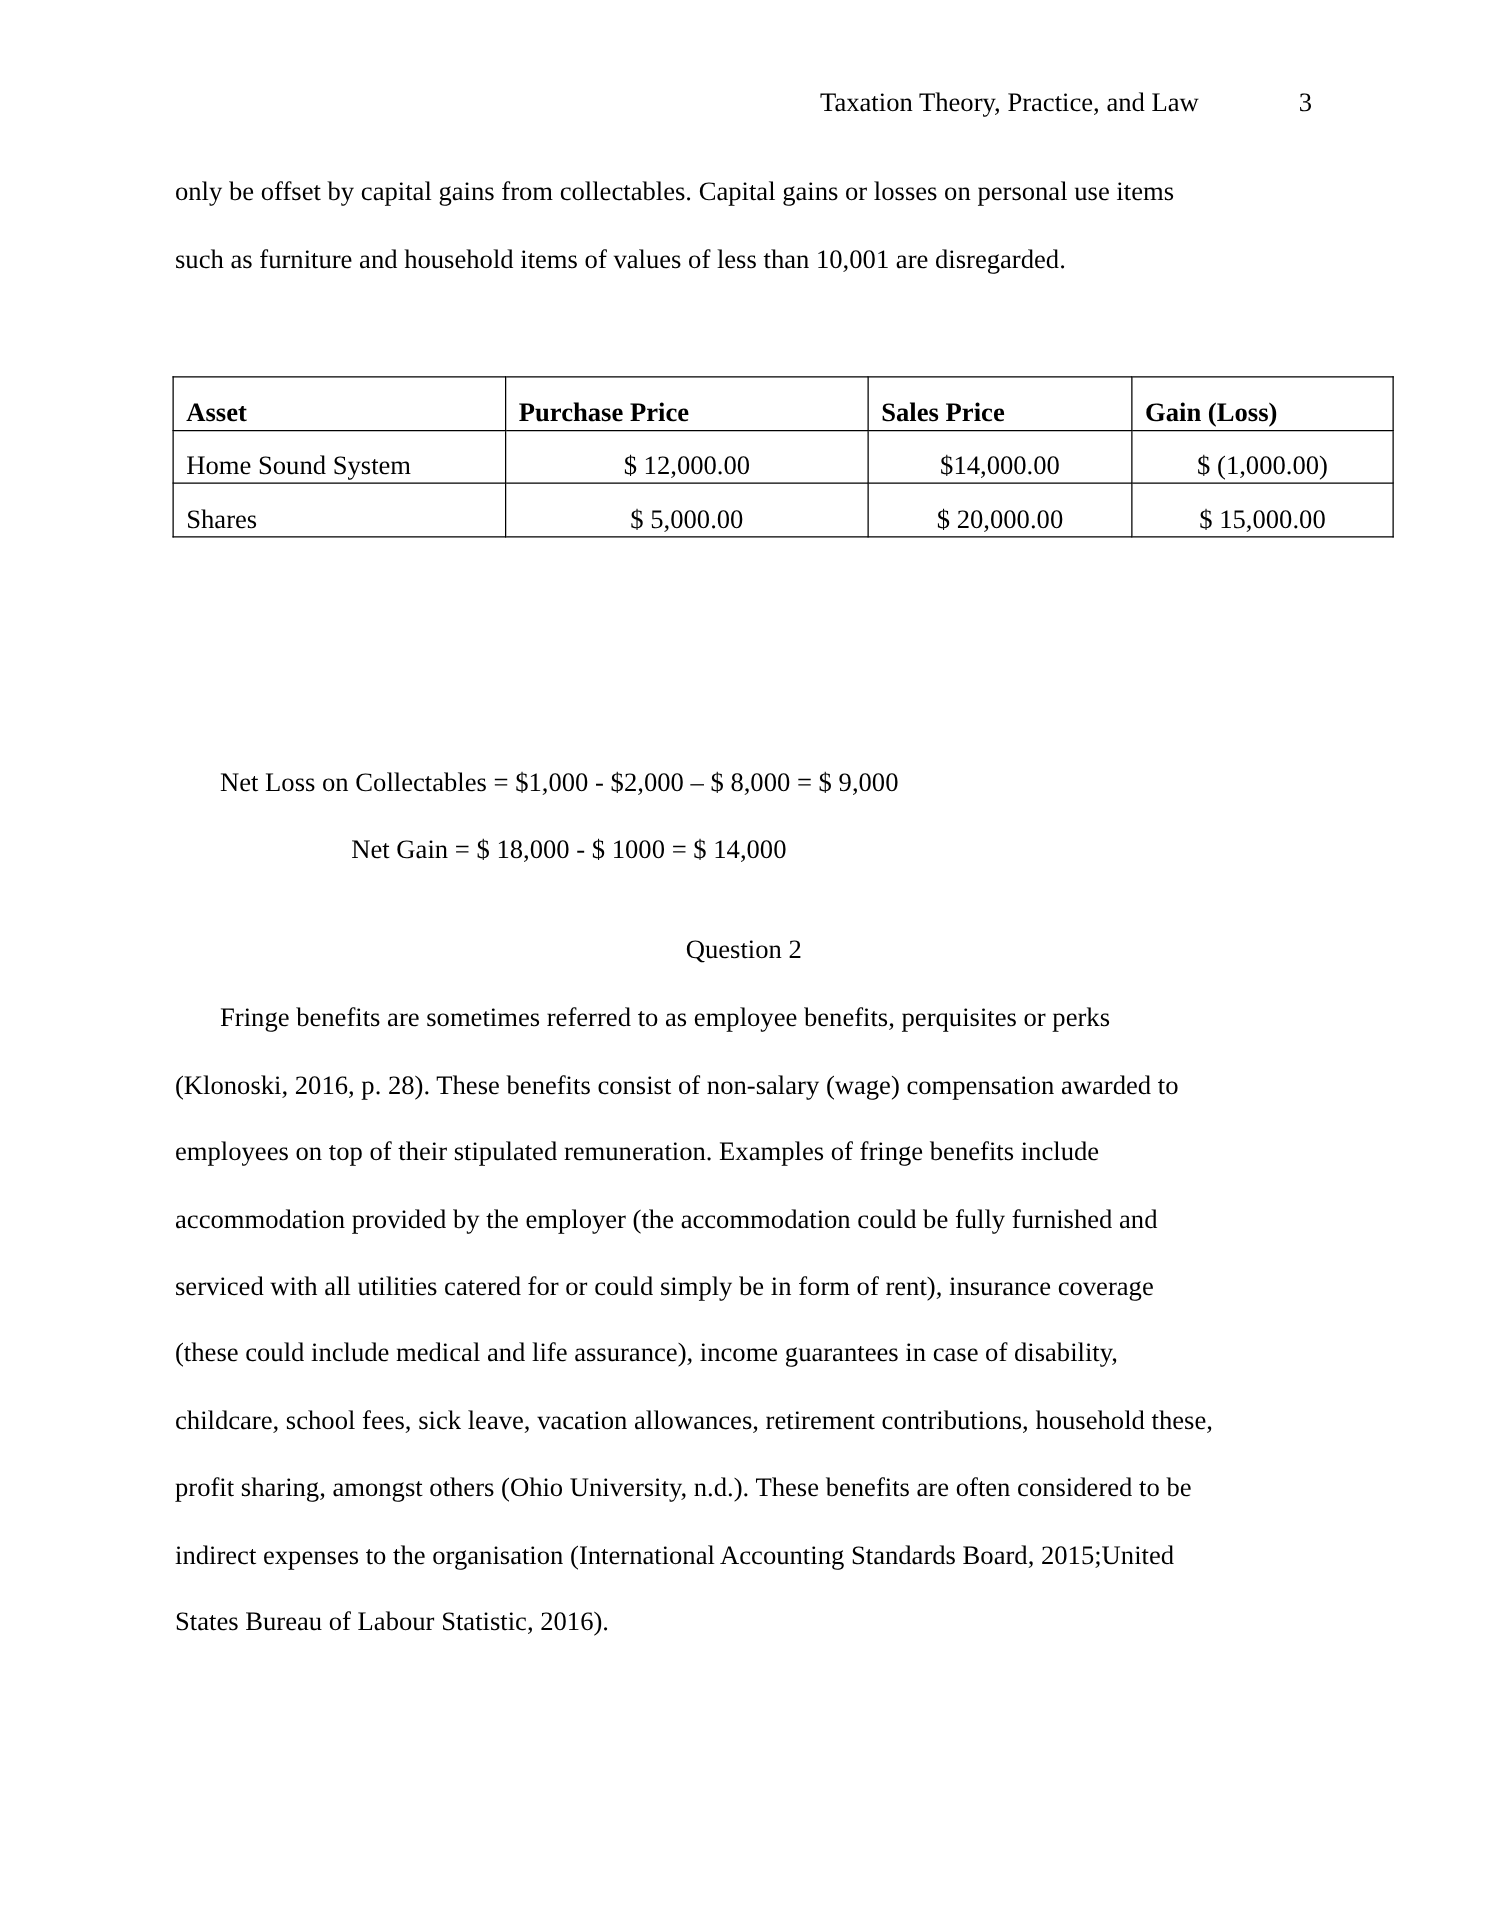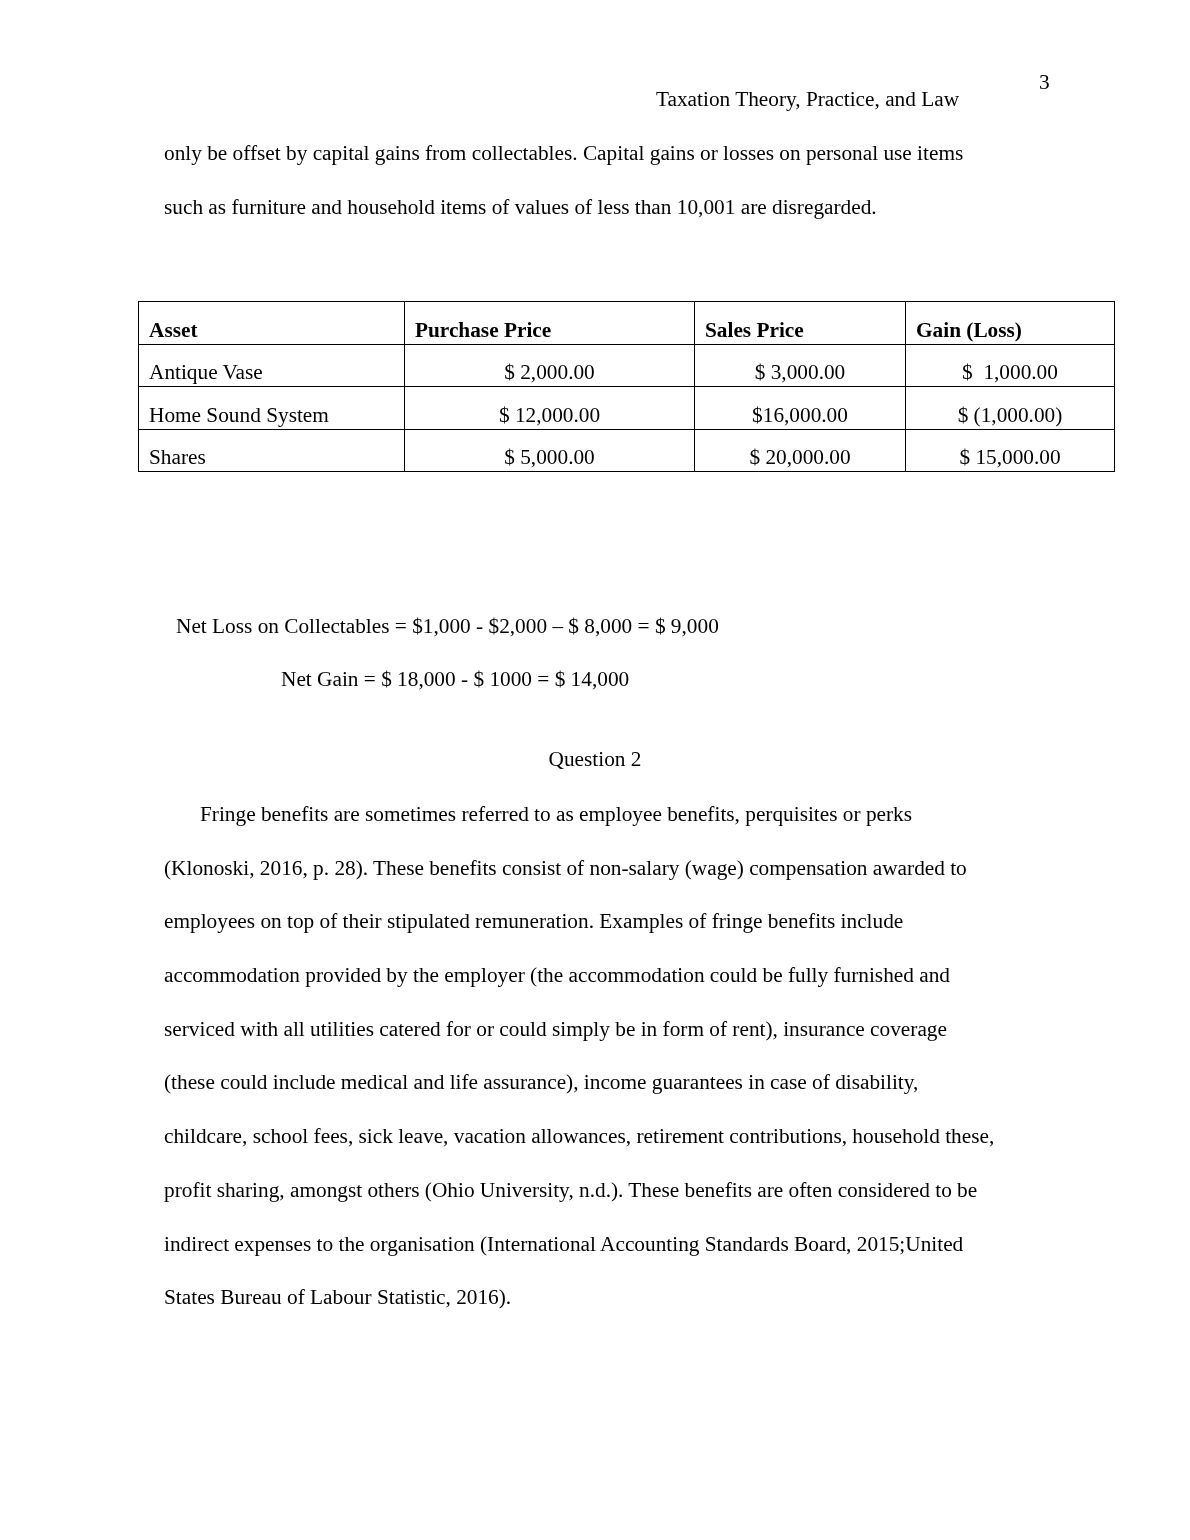--- a/index.html
+++ b/index.html
@@ -1,21 +1,21 @@
 <!DOCTYPE html>
 <html><head>
 <meta charset="utf-8">
 <style>
   html, body { margin: 0; padding: 0; background: #ffffff; }
   body { width: 1190px; height: 1540px; position: relative; overflow: hidden;
          font-family: "Liberation Serif", serif; color: #000; font-size: 21.3px; }
   .header { position: absolute; top: 70px; left: 656px; width: 400px; height: 28px; }
-  .header .title { position: absolute; left: 0; top: 17px; font-family: Liberation Serif, serif; }
+  .header .title { position: absolute; left: 0; top: 0; font-family: Liberation Serif, serif; }
   .header .page { position: absolute; left: 383px; top: 0; }
-  .para-line { position: absolute; left: 140px; white-space: nowrap; margin-left: 24px; }
+  .para-line { position: absolute; left: 140px; white-space: nowrap; }
   table.assets { position: absolute; left: 138px; top: 301px; width: 976px;
                  border-collapse: collapse; table-layout: fixed; padding-left: 28px; }
   table.assets td, table.assets th { border: 1.3px solid #000; height: 41.5px; padding: 0 10px;
                  vertical-align: bottom; padding-bottom: 0; font-weight: normal; font-size: 21.3px;
                  line-height: 28px; }
   table.assets th { font-weight: bold; text-align: left; }
   table.assets td.num { text-align: center; }
   .calc { position: absolute; white-space: nowrap; }
   .heading { position: absolute; left: 0; width: 1190px; text-align: center; top: 747px; }
 </style>
@@ -40,29 +40,23 @@
       <col style="width:209px">
   </colgroup>
   <tbody>
       <tr>
     <th>Asset</th>
     <th>Purchase Price</th>
     <th>Sales Price</th>
     <th>Gain (Loss)</th>
   </tr>
   <tr>
-    <td>Antique Vase</td>
-    <td class="num">$ 2,000.00</td>
-    <td class="num">$ 3,000.00</td>
-    <td class="num" style="white-space:pre">$  1,000.00</td>
-  </tr>
-  <tr>
     <td>Home Sound System</td>
     <td class="num">$ 12,000.00</td>
-    <td class="num">$16,000.00</td>
+    <td class="num">$14,000.00</td>
     <td class="num">$ (1,000.00)</td>
   </tr>
   <tr>
     <td>Shares</td>
     <td class="num">$ 5,000.00</td>
     <td class="num">$ 20,000.00</td>
     <td class="num">$ 15,000.00</td>
   </tr>
 </tbody>
   </table>

